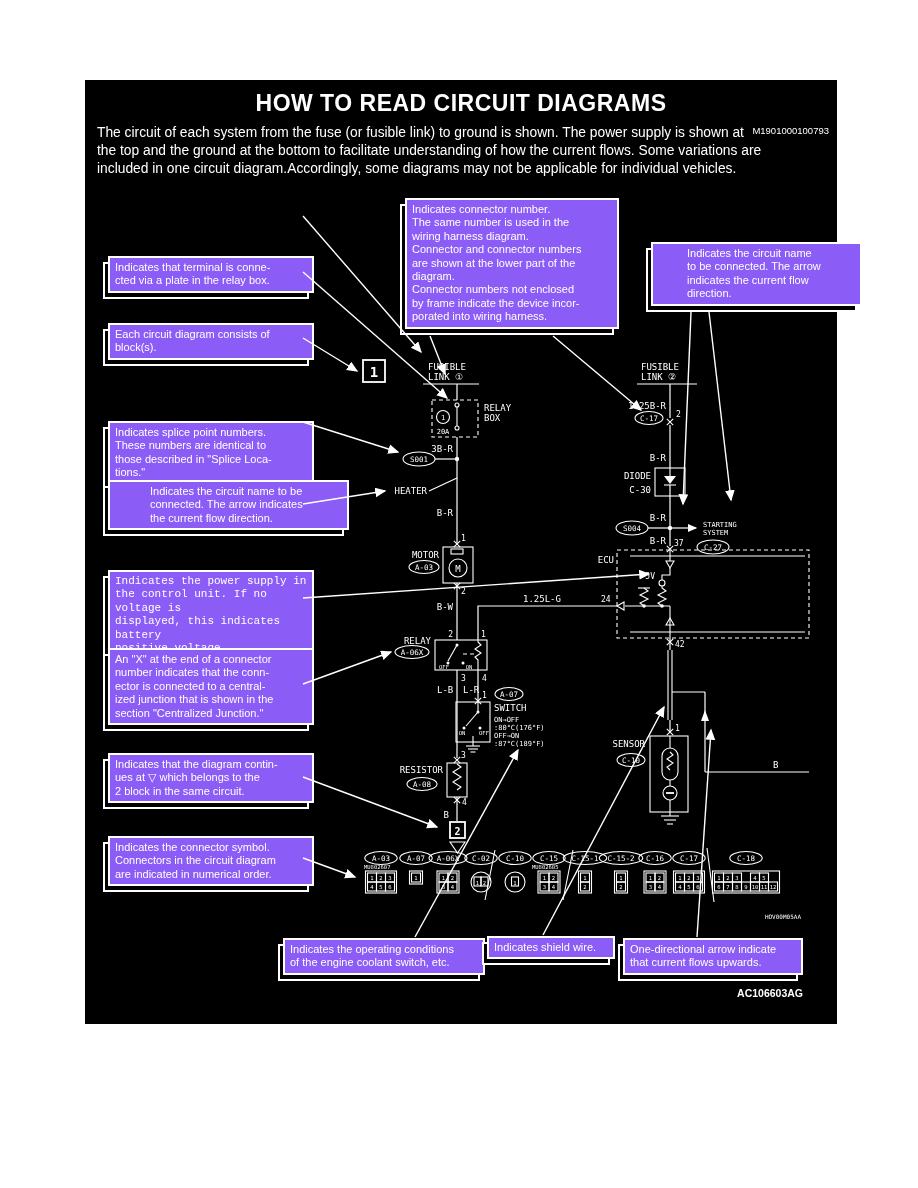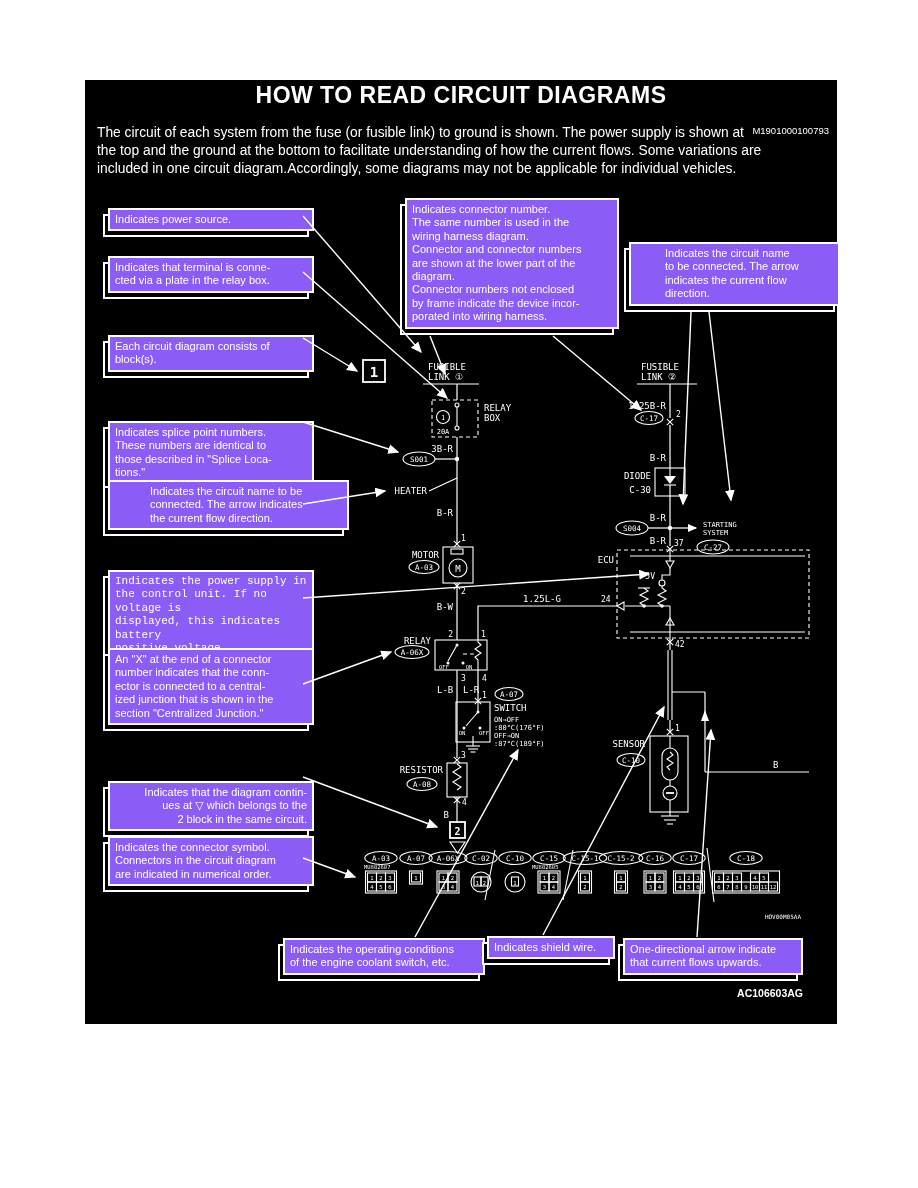--- a/index.html
+++ b/index.html
@@ -1,18 +1,18 @@
 <!DOCTYPE html>
 <html><head>
 <meta charset="utf-8">
 <style>
   html,body{margin:0;padding:0;background:#fff;}
   #page{position:relative;width:918px;height:1188px;background:#fff;font-family:"Liberation Sans","DejaVu Sans",sans-serif;overflow:hidden;}
   #panel{position:absolute;left:85px;top:80px;width:752px;height:944px;background:#000;color:#fff;}
-  .title{margin:0;padding-top:2px;text-align:center;font-size:23px;font-weight:bold;letter-spacing:.5px;color:#fff;}
+  .title{margin:0;padding-top:10px;text-align:center;font-size:23px;font-weight:bold;letter-spacing:.5px;color:#fff;}
   .doccode{position:absolute;top:45px;right:8px;font-size:9.5px;color:#fff;}
   .intro{position:absolute;top:44px;left:12px;width:730px;font-size:13.8px;line-height:1.3;color:#fff;white-space:pre-line;}
   .co{position:absolute;background:#8b5cf6;border:2px solid #fff;color:#fff;font-size:11px;line-height:1.22;
       padding:3px 5px;white-space:pre-line;box-shadow:-5px 6px 0 -2px #000,-5px 6px 0 0 #fff;}
   svg{position:absolute;left:0;top:0;}
   .wl{stroke:#fff;stroke-width:1.2;fill:none;}
   .w{stroke:#fff;stroke-width:1.1;fill:none;}
   .w2{stroke:#fff;stroke-width:1.8;fill:none;}
   .dl{stroke:#fff;stroke-width:1.1;fill:none;stroke-dasharray:4 3;}
   .ld{stroke:#fff;stroke-width:1.4;fill:none;}
@@ -27,57 +27,56 @@
 <body>
 
 <div id="page">
  <div id="panel">
   <h1 class="title">HOW TO READ CIRCUIT DIAGRAMS</h1>
   <div class="doccode">M1901000100793</div>
   <div class="intro">The circuit of each system from the fuse (or fusible link) to ground is shown. The power supply is shown at
 the top and the ground at the bottom to facilitate understanding of how the current flows. Some variations are
 included in one circuit diagram.Accordingly, some diagrams may not be applicable for individual vehicles.</div>
 
-  <div class="co" style="left:23px;top:128px;width:192px;">Indicates power source.</div>
   <div class="co" style="left:23px;top:176px;width:192px;">Indicates that terminal is conne-
 cted via a plate in the relay box.</div>
-  <div class="co" style="left:23px;top:243px;width:192px;margin-top:12px;">Each circuit diagram consists of
+  <div class="co" style="left:23px;top:243px;width:192px;">Each circuit diagram consists of
 block(s).</div>
   <div class="co" style="left:23px;top:315px;width:192px;margin-top:26px;">Indicates splice point numbers.
 These numbers are identical to
 those described in "Splice Loca-
 tions."</div>
   <div class="co" style="left:23px;top:400px;width:192px;padding-left:40px;">Indicates the circuit name to be
 connected. The arrow indicates
 the current flow direction.</div>
   <div class="co" style="left:23px;top:490px;width:192px;font-family:Liberation Mono, monospace;">Indicates the power supply in
 the control unit. If no voltage is
 displayed, this indicates battery
 positive voltage.</div>
   <div class="co" style="left:23px;top:568px;width:192px;">An "X" at the end of a connector
 number indicates that the conn-
 ector is connected to a central-
 ized junction that is shown in the
 section "Centralized Junction."</div>
-  <div class="co" style="left:23px;top:701px;width:192px;text-align:right;">Indicates that the diagram contin-
+  <div class="co" style="left:23px;top:673px;width:192px;">Indicates that the diagram contin-
 ues at ▽  which belongs to the
 2  block in the same circuit.</div>
   <div class="co" style="left:23px;top:756px;width:192px;">Indicates the connector symbol.
 Connectors in the circuit diagram
 are indicated in numerical order.</div>
   <div class="co" style="left:320px;top:118px;width:200px;">Indicates connector number.
 The same number is used in the
 wiring harness diagram.
 Connector and connector numbers
 are shown at the lower part of the
 diagram.
 Connector numbers not enclosed
 by frame indicate the device incor-
 porated into wiring harness.</div>
-  <div class="co" style="left:544px;top:162px;width:168px;padding-left:34px;">Indicates the circuit name
+  <div class="co" style="left:566px;top:162px;width:168px;padding-left:34px;">Indicates the circuit name
 to be connected. The arrow
 indicates the current flow
 direction.</div>
   <div class="co" style="left:198px;top:858px;width:188px;">Indicates the operating conditions
 of the engine coolant switch, etc.</div>
   <div class="co" style="left:402px;top:856px;width:114px;">Indicates shield wire.</div>
   <div class="co" style="left:538px;top:858px;width:166px;">One-directional arrow indicate
 that current flows upwards.</div>
 
   <svg id="cd" width="752" height="944" viewBox="0 0 752 944">

